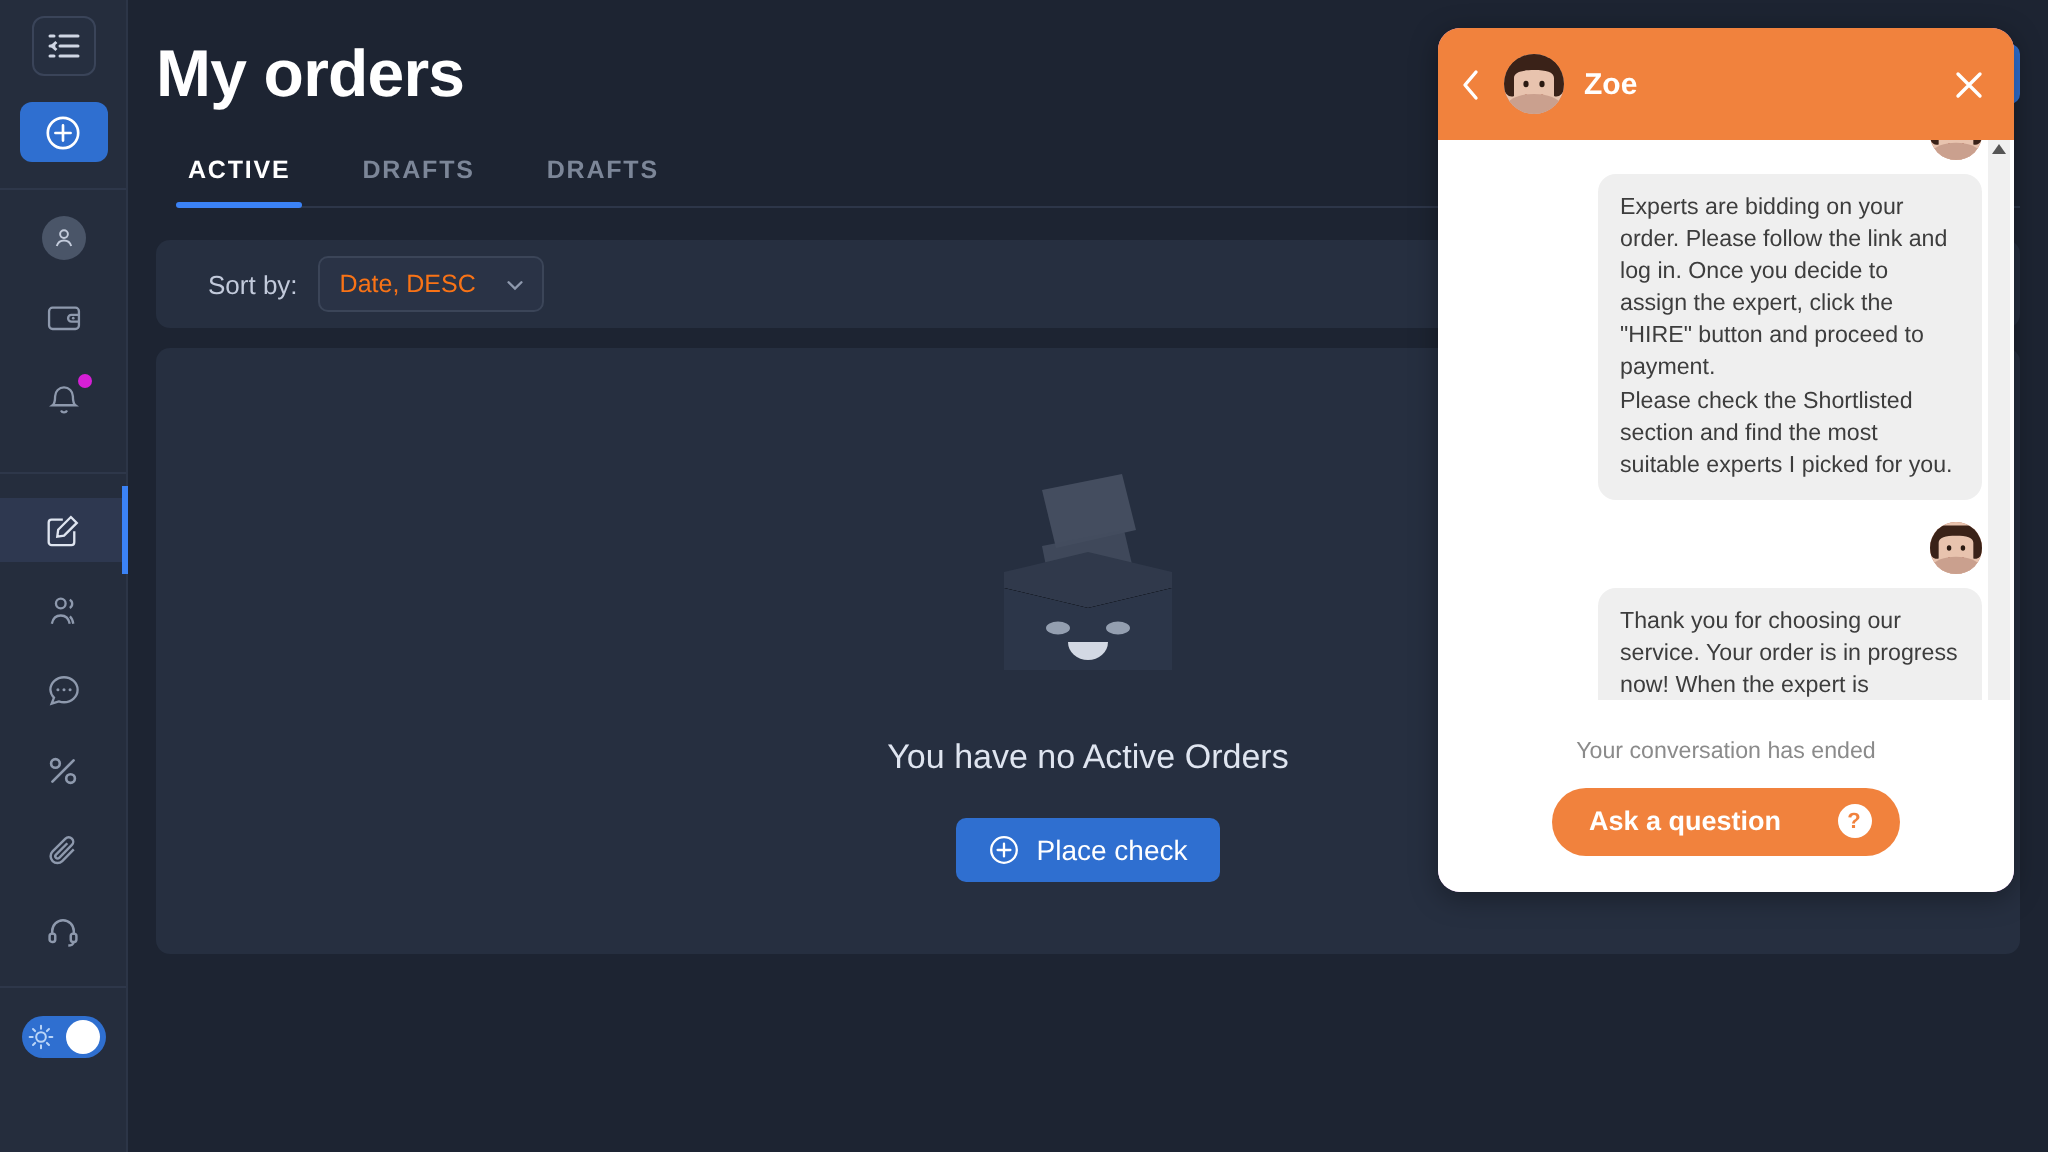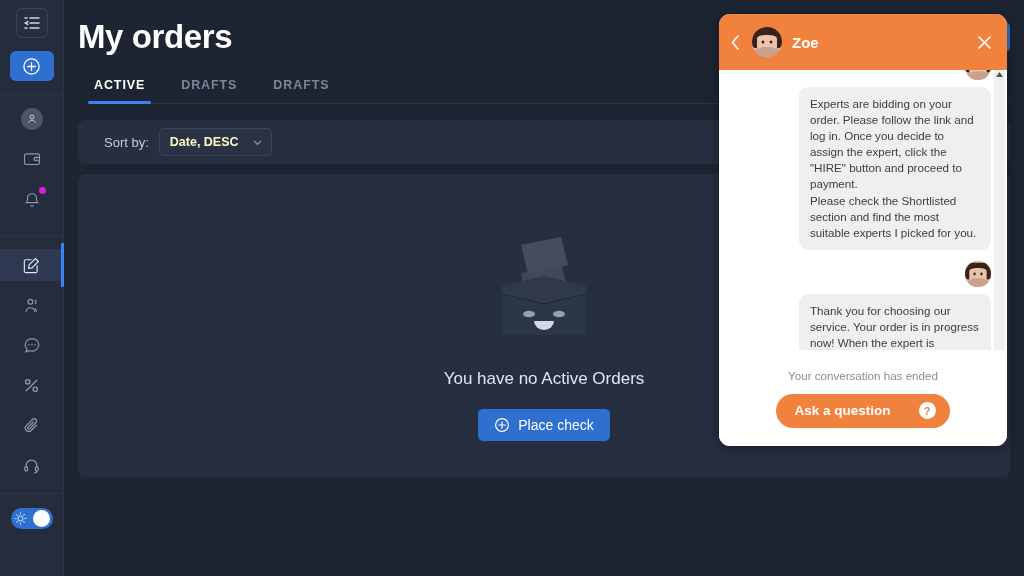--- a/index.html
+++ b/index.html
@@ -89,21 +89,21 @@
     height: 44px; display: flex; align-items: center; justify-content: space-between;
     padding: 0 26px;
   }
   .sortwrap { display: flex; align-items: center; gap: 10px; }
   .sortlabel { color: #c2cadb; font-size: 13px; }
   .select {
     width: 113px; height: 28px; border: 1px solid #3b4considerable;
     border: 1px solid #3b4558; border-radius: 5px; background: #2a3purple;
     background: #2a3346;
     display: flex; align-items: center; justify-content: space-between;
-    padding: 0 8px 0 10px; color: #fef9c3; font-size: 12.5px; cursor: pointer; font-weight: bold;
+    padding: 0 8px 0 10px; color: #f97316; font-size: 12.5px; cursor: pointer;
   }
   .search {
     width: 205px; height: 27px; border: 1px solid #3b4558; border-radius: 5px;
     background: #2a3346; display: flex; align-items: center; gap: 7px; padding: 0 9px;
   }
   .search input {
     background: transparent; border: none; outline: none;
     color: #cfd6e4; font-size: 12.5px; font-family: "Liberation Sans", sans-serif; width: 100%;
   }
   .search input::placeholder { color: #737f94; }

